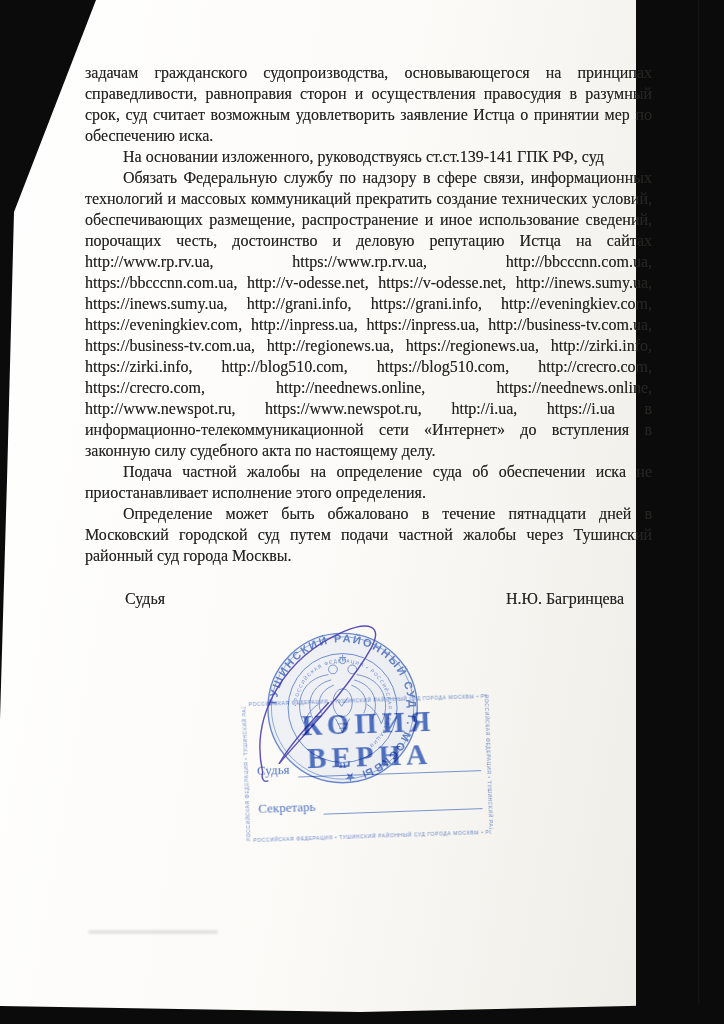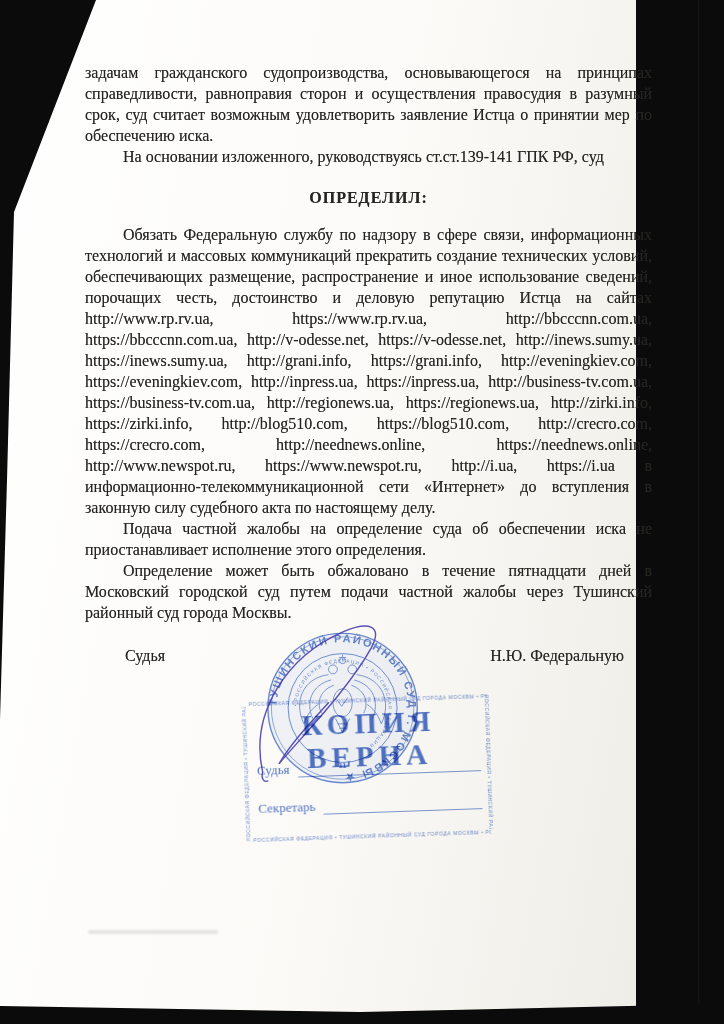--- a/index.html
+++ b/index.html
@@ -127,28 +127,27 @@
 <body>
 
 <div class="stage">
   <div class="page">
     <div class="crease"></div>
     <div class="smudge"></div>
 
     <div class="content">
       <p class="para no-indent">задачам гражданского судопроизводства, основывающегося на принципах справедливости, равноправия сторон и осуществления правосудия в разумный срок, суд считает возможным удовлетворить заявление Истца о принятии мер по обеспечению иска.</p>
       <p class="para">На основании изложенного, руководствуясь ст.ст.139-141 ГПК РФ, суд</p>
-      <div class="ruling">ОПРЕДЕЛИЛ:</div>
       <p class="para">Обязать Федеральную службу по надзору в сфере связи, информационных технологий и массовых коммуникаций прекратить создание технических условий, обеспечивающих размещение, распространение и иное использование сведений, порочащих честь, достоинство и деловую репутацию Истца на сайтах http://www.rp.rv.ua, https://www.rp.rv.ua, http://bbcccnn.com.ua, https://bbcccnn.com.ua, http://v-odesse.net, https://v-odesse.net, http://inews.sumy.ua, https://inews.sumy.ua, http://grani.info, https://grani.info, http://eveningkiev.com, https://eveningkiev.com, http://inpress.ua, https://inpress.ua, http://business-tv.com.ua, https://business-tv.com.ua, http://regionews.ua, https://regionews.ua, http://zirki.info, https://zirki.info, http://blog510.com, https://blog510.com, http://crecro.com, https://crecro.com, http://neednews.online, https://neednews.online, http://www.newspot.ru, https://www.newspot.ru, http://i.ua, https://i.ua в информационно-телекоммуникационной сети «Интернет» до вступления в законную силу судебного акта по настоящему делу.</p>
       <p class="para">Подача частной жалобы на определение суда об обеспечении иска не приостанавливает исполнение этого определения.</p>
       <p class="para">Определение может быть обжаловано в течение пятнадцати дней в Московский городской суд путем подачи частной жалобы через Тушинский районный суд города Москвы.</p>
 
       <div class="sig-row">
         <span>Судья</span>
-        <span>Н.Ю. Федеральную</span>
+        <span>Н.Ю. Багринцева</span>
       </div>
     </div>
 
     <div class="stamp-rect">
       <div class="stamp-edge edge-top">РОССИЙСКАЯ ФЕДЕРАЦИЯ • ТУШИНСКИЙ РАЙОННЫЙ СУД ГОРОДА МОСКВЫ • РОССИЙСКАЯ ФЕДЕРАЦИЯ • ТУШИНСКИЙ РАЙОННЫЙ СУД ГОРОДА МОСКВЫ</div>
       <div class="stamp-edge edge-bottom">РОССИЙСКАЯ ФЕДЕРАЦИЯ • ТУШИНСКИЙ РАЙОННЫЙ СУД ГОРОДА МОСКВЫ • РОССИЙСКАЯ ФЕДЕРАЦИЯ • ТУШИНСКИЙ РАЙОННЫЙ СУД ГОРОДА МОСКВЫ</div>
       <div class="stamp-edge edge-left">РОССИЙСКАЯ ФЕДЕРАЦИЯ • ТУШИНСКИЙ РАЙОННЫЙ СУД ГОРОДА МОСКВЫ • РОССИЙСКАЯ ФЕДЕРАЦИЯ • ТУШИНСКИЙ РАЙОННЫЙ СУД ГОРОДА МОСКВЫ</div>
       <div class="stamp-edge edge-right">РОССИЙСКАЯ ФЕДЕРАЦИЯ • ТУШИНСКИЙ РАЙОННЫЙ СУД ГОРОДА МОСКВЫ • РОССИЙСКАЯ ФЕДЕРАЦИЯ • ТУШИНСКИЙ РАЙОННЫЙ СУД ГОРОДА МОСКВЫ</div>
       <div class="stamp-title">КОПИЯ ВЕРНА</div>
       <div class="stamp-row row-judge">

